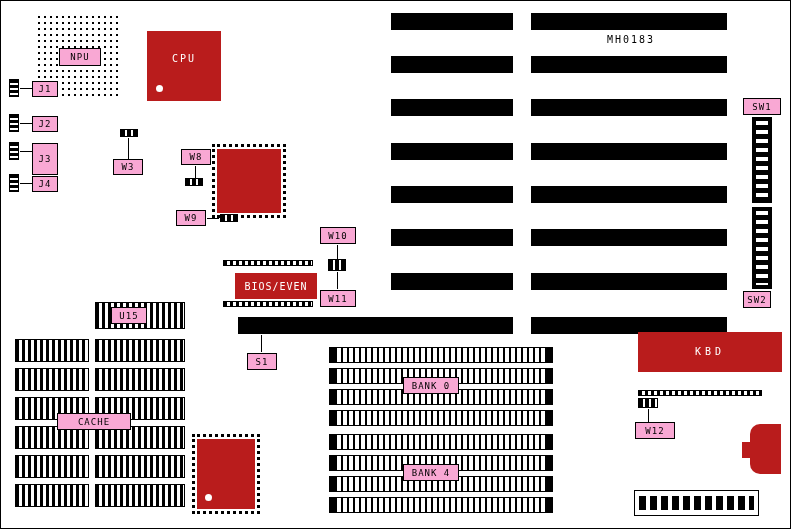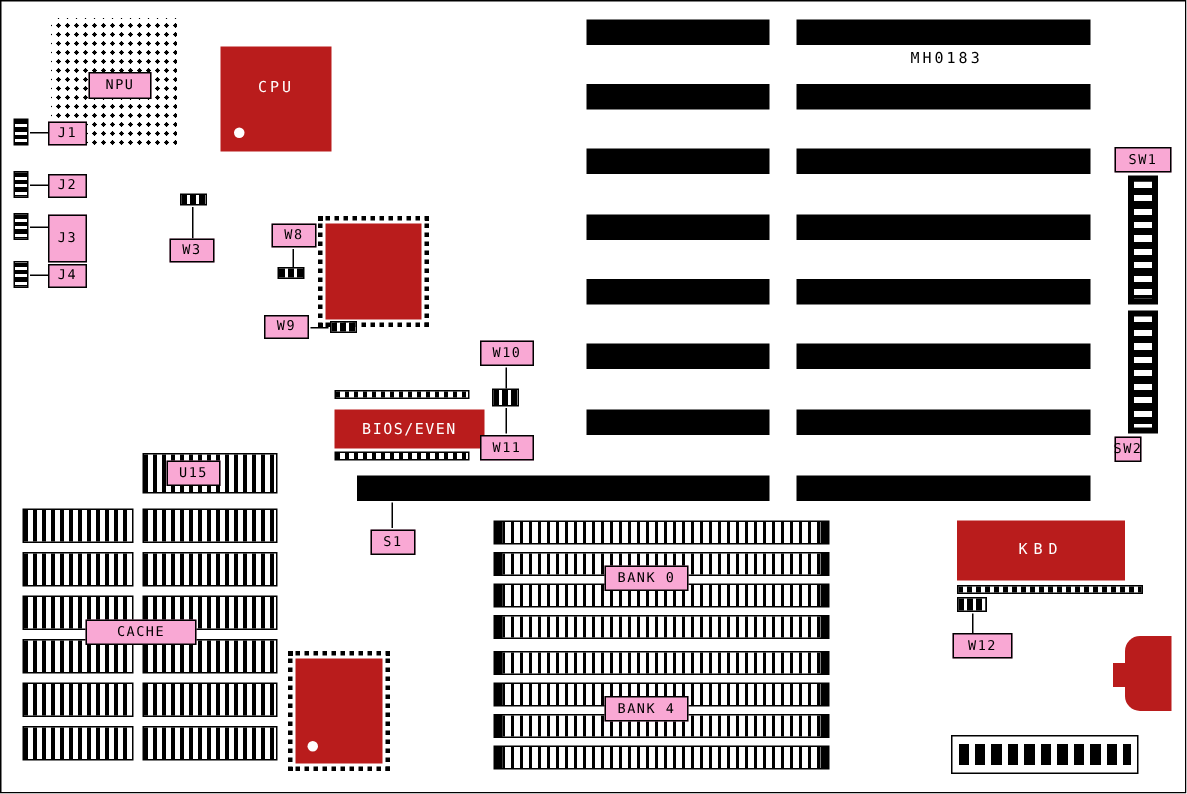--- a/index.html
+++ b/index.html
@@ -59,21 +59,21 @@
   <div class="lv" style="left:194px;top:165px;height:12px"></div>
   <div class="jmp" style="left:184px;top:177px;width:18px;height:8px"></div>
 
   <div class="blk qfp" style="left:216px;top:148px;width:64px;height:64px"></div>
 
   <div class="lbl" style="left:175px;top:209px;width:30px;height:16px">W9</div>
   <div class="lh" style="left:206px;top:217px;width:12px"></div>
   <div class="jmp" style="left:219px;top:213px;width:18px;height:8px"></div>
 
   <div class="striped" style="left:222px;top:259px;width:90px;height:6px"></div>
-  <div class="blk" style="left:222px;top:272px;width:100px;height:26px">
+  <div class="blk" style="left:234px;top:272px;width:82px;height:26px">
     <span class="chip-text" style="top:8px;letter-spacing:1px">BIOS/EVEN</span>
   </div>
   <div class="striped" style="left:222px;top:300px;width:90px;height:6px"></div>
 
   <div class="lbl" style="left:319px;top:226px;width:36px;height:17px">W10</div>
   <div class="lv" style="left:336px;top:244px;height:14px"></div>
   <div class="jmp" style="left:327px;top:258px;width:18px;height:12px"></div>
   <div class="lv" style="left:336px;top:271px;height:17px"></div>
   <div class="lbl" style="left:319px;top:289px;width:36px;height:17px">W11</div>
 
@@ -96,23 +96,23 @@
 
   <div class="slot" style="left:237px;top:316px;width:275px;height:17px"></div>
   <div class="lv" style="left:260px;top:334px;height:17px"></div>
   <div class="lbl" style="left:246px;top:352px;width:30px;height:17px">S1</div>
 
   <div class="idtext" style="left:606px;top:33px">MH0183</div>
 
   <div class="lbl" style="left:742px;top:97px;width:38px;height:17px">SW1</div>
   <div class="dip" style="left:751px;top:116px;width:20px;height:86px"></div>
   <div class="dip" style="left:751px;top:206px;width:20px;height:82px"></div>
-  <div class="lbl" style="left:742px;top:290px;width:18px;height:17px">SW2</div>
+  <div class="lbl" style="left:742px;top:290px;width:28px;height:17px">SW2</div>
 
-  <div class="blk" style="left:637px;top:346px;width:112px;height:40px">
+  <div class="blk" style="left:637px;top:331px;width:144px;height:40px">
     <span class="chip-text" style="top:14px;letter-spacing:4px">KBD</span>
   </div>
   <div class="striped" style="left:637px;top:389px;width:124px;height:6px"></div>
 
   <div class="jmp" style="left:637px;top:397px;width:20px;height:10px"></div>
   <div class="lv" style="left:647px;top:408px;height:13px"></div>
   <div class="lbl" style="left:634px;top:421px;width:40px;height:17px">W12</div>
 
   <div class="blk" style="left:749px;top:423px;width:31px;height:50px;border-radius:10px 0 0 10px"></div>
   <div class="blk" style="left:741px;top:441px;width:8px;height:16px"></div>

